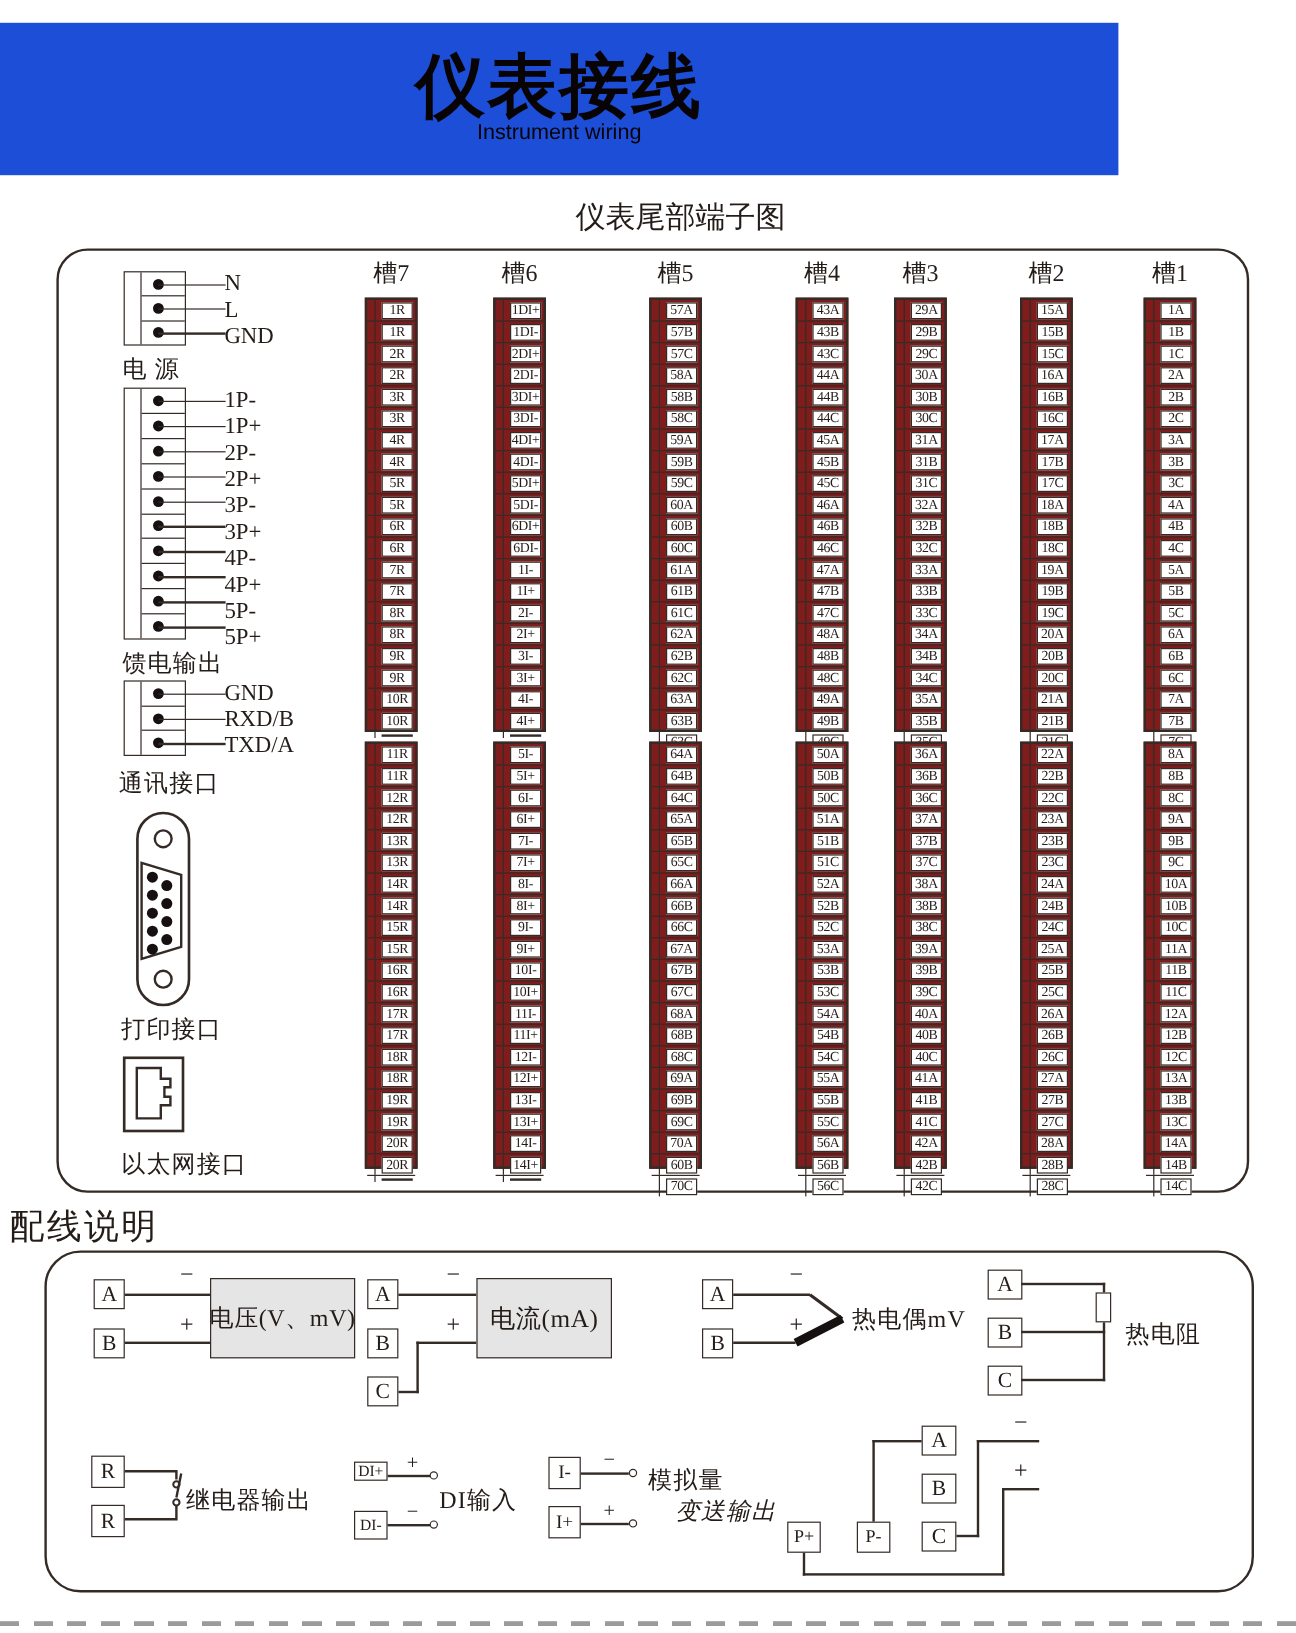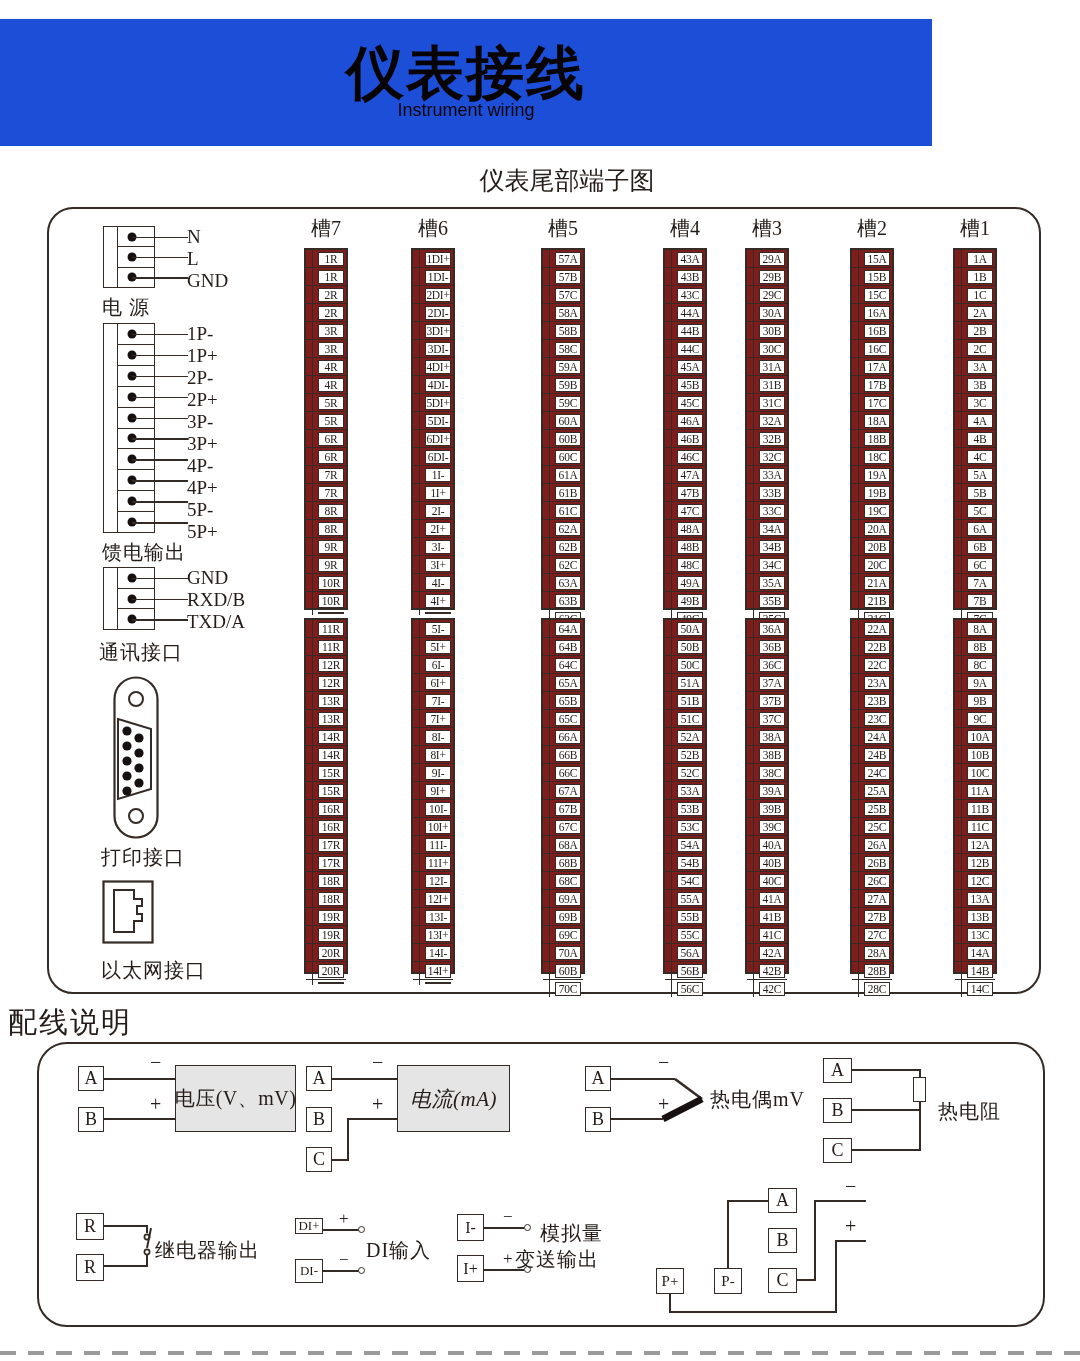--- a/index.html
+++ b/index.html
@@ -1133,21 +1133,21 @@
 
   <div class="term" style="left:306px;top:1066px;">A</div>
   <div class="term" style="left:306px;top:1107px;">B</div>
   <div class="term" style="left:306px;top:1147px;">C</div>
   <div class="wire-h" style="left:332px;top:1078px;width:65px;"></div>
   <div class="wire-h" style="left:332px;top:1159px;width:17px;"></div>
   <div class="wire-v" style="left:347px;top:1118px;height:43px;"></div>
   <div class="wire-h" style="left:347px;top:1118px;width:50px;"></div>
   <div class="sign" style="left:372px;top:1052px;">−</div>
   <div class="sign" style="left:372px;top:1094px;">+</div>
-  <div class="device" style="left:397px;top:1065px;width:113px;height:67px;font-style:italic;">电流(mA)</div>
+  <div class="device" style="left:397px;top:1065px;width:113px;height:67px;">电流(mA)</div>
 
   <div class="term" style="left:585px;top:1066px;">A</div>
   <div class="term" style="left:585px;top:1107px;">B</div>
   <svg style="left:611px;top:1060px;" width="100" height="70" viewBox="0 0 100 70">
     <line x1="0" y1="19" x2="64" y2="19" stroke="#342a26" stroke-width="2"></line>
     <line x1="0" y1="59" x2="52" y2="59" stroke="#342a26" stroke-width="2"></line>
     <line x1="64" y1="19" x2="91" y2="39" stroke="#342a26" stroke-width="2.6"></line>
     <line x1="52" y1="59" x2="91" y2="39" stroke="#171010" stroke-width="7"></line>
   </svg>
   <div class="sign" style="left:658px;top:1052px;">−</div>
@@ -1187,21 +1187,21 @@
 
   <div class="term" style="left:457px;top:1214px;width:27px;height:27px;font-size:16px;">I-</div>
   <div class="term" style="left:457px;top:1255px;width:27px;height:27px;font-size:16px;">I+</div>
   <div class="wire-h" style="left:484px;top:1227px;width:40px;"></div>
   <div class="wire-h" style="left:484px;top:1269px;width:40px;"></div>
   <div class="node" style="left:524px;top:1224px;"></div>
   <div class="node" style="left:524px;top:1266px;"></div>
   <div class="sign-s" style="left:503px;top:1208px;">−</div>
   <div class="sign-s" style="left:503px;top:1250px;">+</div>
   <div class="wlabel" style="left:540px;top:1220px;">模拟量</div>
-  <div class="wlabel" style="left:515px;top:1246px;">变送输出</div>
+  <div class="wlabel" style="left:563px;top:1246px;font-style:italic;">变送输出</div>
 
   <div class="term" style="left:768px;top:1188px;width:29px;">A</div>
   <div class="term" style="left:768px;top:1228px;width:29px;">B</div>
   <div class="term" style="left:768px;top:1268px;width:29px;">C</div>
   <div class="term" style="left:656px;top:1268px;width:28px;height:26px;font-size:15px;">P+</div>
   <div class="term" style="left:714px;top:1268px;width:28px;height:26px;font-size:15px;">P-</div>
   <div class="wire-v" style="left:727px;top:1200px;height:68px;"></div>
   <div class="wire-h" style="left:727px;top:1200px;width:41px;"></div>
   <div class="wire-h" style="left:797px;top:1279px;width:19px;"></div>
   <div class="wire-v" style="left:814px;top:1200px;height:81px;"></div>

